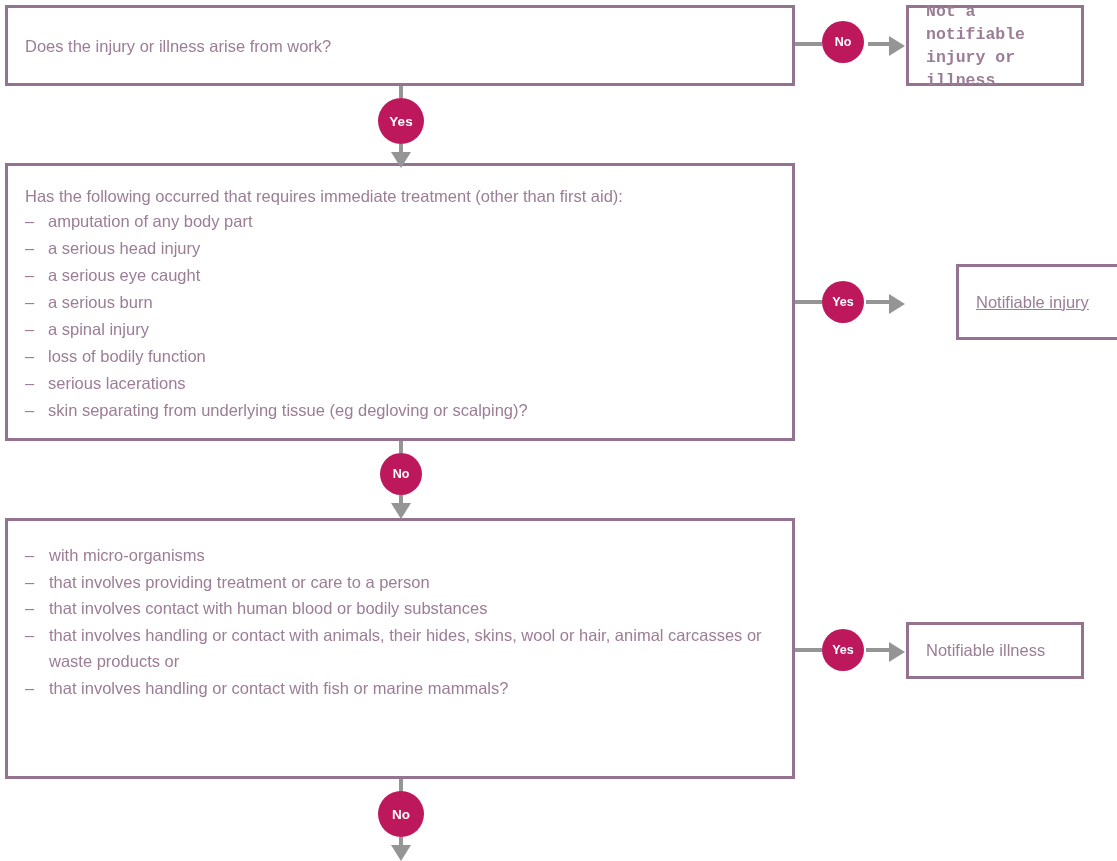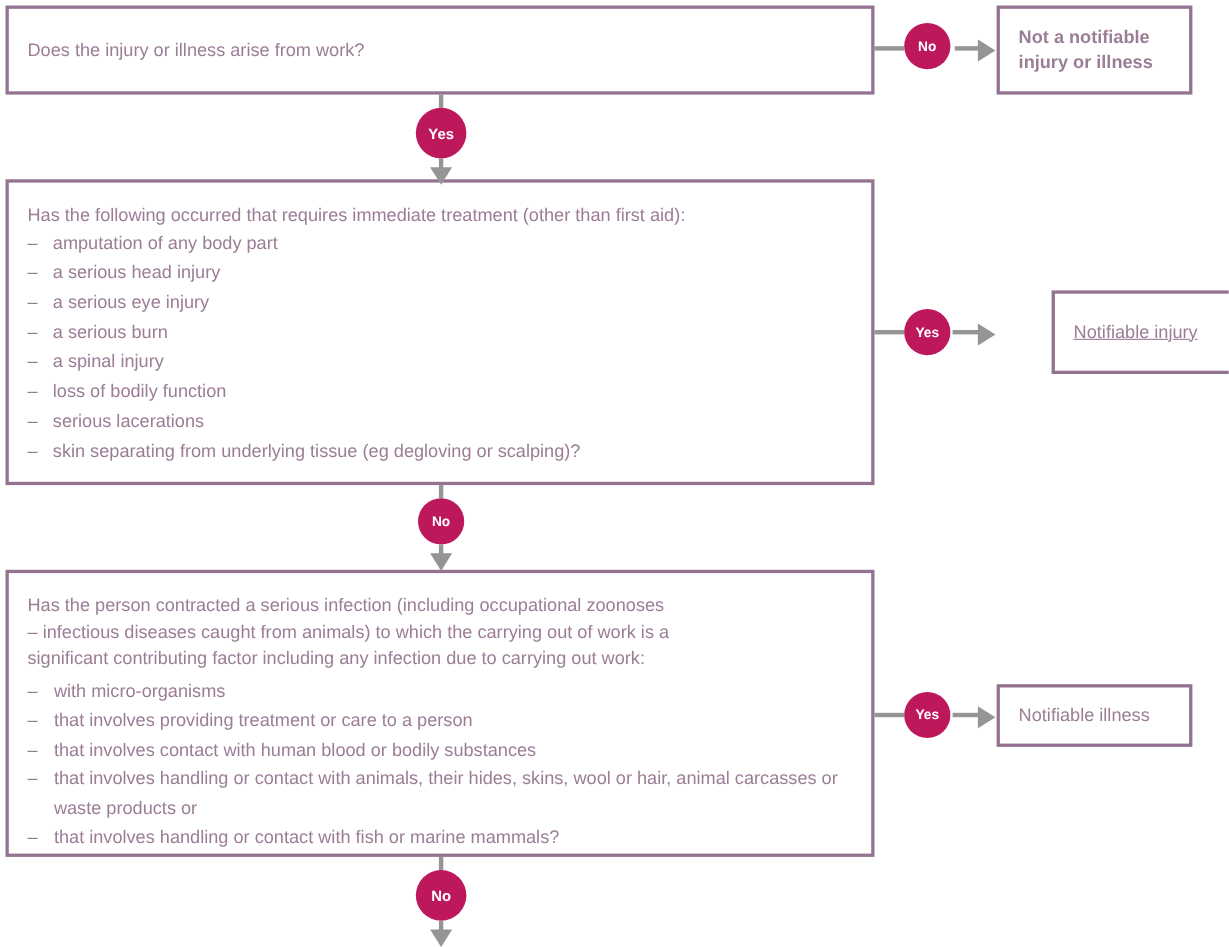--- a/index.html
+++ b/index.html
@@ -80,21 +80,21 @@
     font-size: 16.5px;
     display: flex;
     align-items: center;
   }
   .obox .otext {
     padding-left: 17px;
     line-height: 23px;
     white-space: pre-line;
   }
   #box-o1 { left: 906px; top: 5px;   width: 178px; height: 81px; }
-  #box-o1 .otext { font-weight: bold; }
+  #box-o1 .otext { font-weight: bold; font-family: Liberation Mono, monospace; }
   #box-o2 { left: 956px; top: 264px; width: 182px; height: 76px; text-decoration: underline; }
   #box-o3 { left: 906px; top: 622px; width: 178px; height: 57px; }
 
   
   .hline {
     position: absolute;
     height: 4px;
     background: #959595;
   }
   .vline {
@@ -183,35 +183,32 @@
       <p class="lead">Does the injury or illness arise from work?</p>
     </div>
   </div>
 
   <div class="qbox" id="box-q2">
     <div class="qtext">
       <p class="lead">Has the following occurred that requires immediate treatment (other than first aid):</p>
       <ul>
         <li><span class="dash">–</span><span>amputation of any body part</span></li>
         <li><span class="dash">–</span><span>a serious head injury</span></li>
-        <li><span class="dash">–</span><span>a serious eye injury</span></li>
+        <li><span class="dash">–</span><span>a serious eye caught</span></li>
         <li><span class="dash">–</span><span>a serious burn</span></li>
         <li><span class="dash">–</span><span>a spinal injury</span></li>
         <li><span class="dash">–</span><span>loss of bodily function</span></li>
         <li><span class="dash">–</span><span>serious lacerations</span></li>
         <li><span class="dash">–</span><span>skin separating from underlying tissue (eg degloving or scalping)?</span></li>
       </ul>
     </div>
   </div>
 
   <div class="qbox" id="box-q3">
     <div class="qtext">
-      <p class="lead">Has the person contracted a serious infection (including occupational zoonoses
-– infectious diseases caught from animals) to which the carrying out of work is a
-significant contributing factor including any infection due to carrying out work:</p>
       <ul>
         <li><span class="dash">–</span><span>with micro-organisms</span></li>
         <li><span class="dash">–</span><span>that involves providing treatment or care to a person</span></li>
         <li><span class="dash">–</span><span>that involves contact with human blood or bodily substances</span></li>
         <li><span class="dash">–</span><span>that involves handling or contact with animals, their hides, skins, wool or hair, animal carcasses or waste products or</span></li>
         <li><span class="dash">–</span><span>that involves handling or contact with fish or marine mammals?</span></li>
       </ul>
     </div>
   </div>
 

